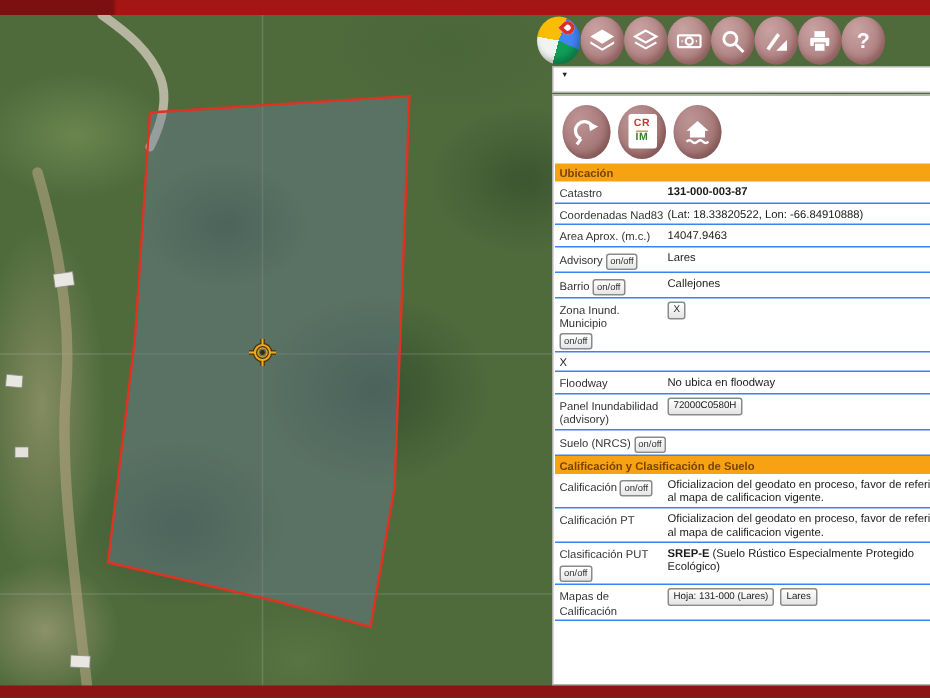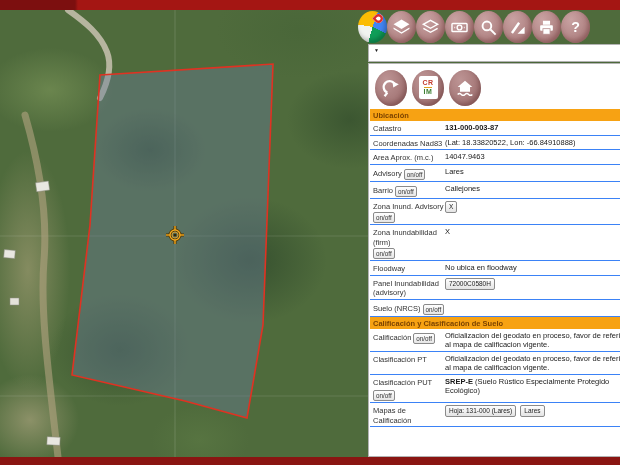--- a/index.html
+++ b/index.html
@@ -253,33 +253,29 @@
           <div class="lbl lbl-inline">
             <span>Barrio</span>
             <button class="toggle">on/off</button>
           </div>
           <div class="val">Callejones</div>
         </div>
 
 
         <div class="row">
           <div class="lbl">
-            <div>Zona Inund. Advisory</div>
+            <div>Zona Inund. Municipio</div>
             <button class="toggle">on/off</button>
           </div>
           <div class="val">
             <button class="btn">X</button>
           </div>
         </div>
 
         <div class="row">
-          <div class="lbl">
-            <div>Zona Inundabilidad (firm)</div>
-            <button class="toggle">on/off</button>
-          </div>
           <div class="val">X</div>
         </div>
 
         <div class="row">
           <div class="lbl">Floodway</div>
           <div class="val">No ubica en floodway</div>
         </div>
 
         <div class="row">
           <div class="lbl">Panel Inundabilidad (advisory)</div>
@@ -299,21 +295,21 @@
 
         <div class="row">
           <div class="lbl lbl-inline">
             <span>Calificación</span>
             <button class="toggle">on/off</button>
           </div>
           <div class="val">Oficializacion del geodato en proceso, favor de referirse al mapa de calificacion vigente.</div>
         </div>
 
         <div class="row">
-          <div class="lbl">Clasificación PT</div>
+          <div class="lbl">Calificación PT</div>
           <div class="val">Oficializacion del geodato en proceso, favor de referirse al mapa de calificacion vigente.</div>
         </div>
 
         <div class="row">
           <div class="lbl lbl-inline">
             <span>Clasificación PUT</span>
             <button class="toggle">on/off</button>
           </div>
           <div class="val">
             <span class="b">SREP-E</span>

